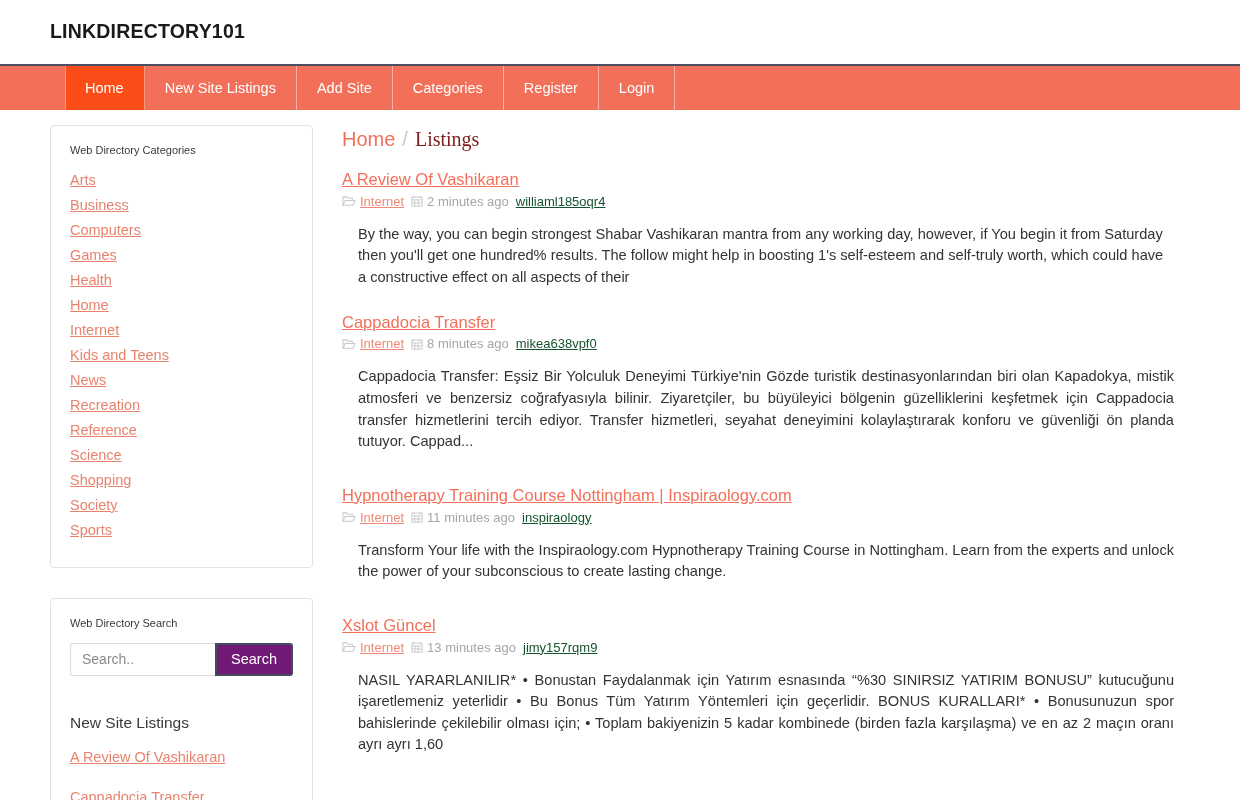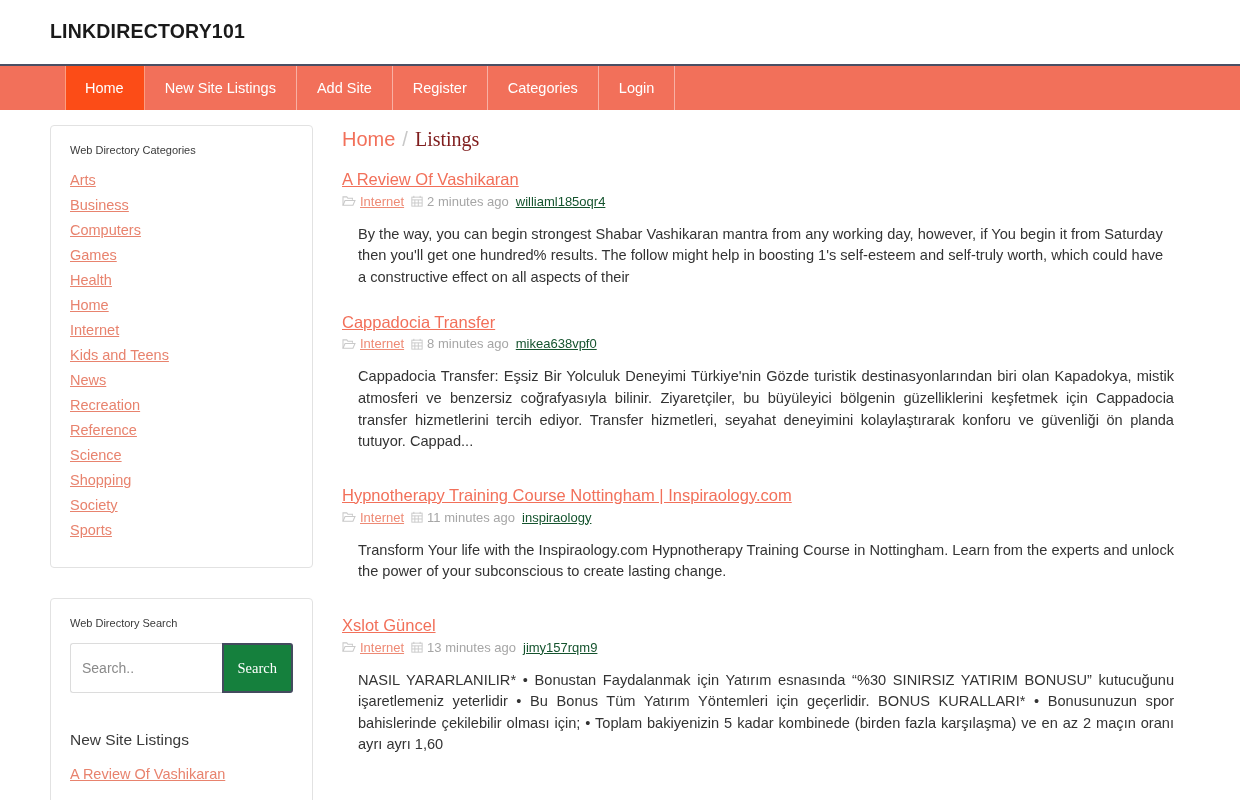--- a/index.html
+++ b/index.html
@@ -94,45 +94,45 @@
   .cat-link {
     color: #E8836E;
     text-decoration: underline;
     font-size: 14.5px;
     cursor: pointer;
   }
 
   .search-row {
     display: flex;
     align-items: stretch;
-    height: 50px;
+    height: 33px;
     margin-top: 4px;
   }
   .search-input {
     flex: 1 1 auto;
     border: 1px solid #dcdcdc;
     border-right: none;
     border-radius: 3px 0 0 3px;
     padding: 0 11px;
     font-size: 14px;
     color: #555;
     font-family: "Liberation Sans", sans-serif;
     outline: none;
     min-width: 0;
   }
   .search-input::placeholder { color: #8a8a8a; }
   .search-btn {
     flex: 0 0 auto;
-    background: #15803d;
+    background: #701a75;
     color: #ffffff;
     border: 2px solid #434b5e;
     border-radius: 0 3px 3px 0;
     padding: 0 14px;
     font-size: 14.5px;
-    font-family: Liberation Serif, serif;
+    font-family: Liberation Sans, sans-serif;
     cursor: pointer;
     line-height: 1;
   }
 
   .sub-title {
     font-size: 15.5px;
     color: #3a3a3a;
     margin: 38px 0 16px 0;
     font-weight: normal;
   }
@@ -207,22 +207,22 @@
 <body>
 
 <div class="site-header">
   <div class="brand">LINKDIRECTORY101</div>
 </div>
 
 <nav class="navbar">
   <a class="nav-item active">Home</a>
   <a class="nav-item">New Site Listings</a>
   <a class="nav-item">Add Site</a>
+  <a class="nav-item">Categories</a>
   <a class="nav-item">Register</a>
-  <a class="nav-item">Categories</a>
   <a class="nav-item">Login</a>
 </nav>
 
 <div class="page">
 
   <aside class="sidebar">
 
     <div class="panel">
       <h2 class="panel-title">Web Directory Categories</h2>
       <ul class="cat-list">

